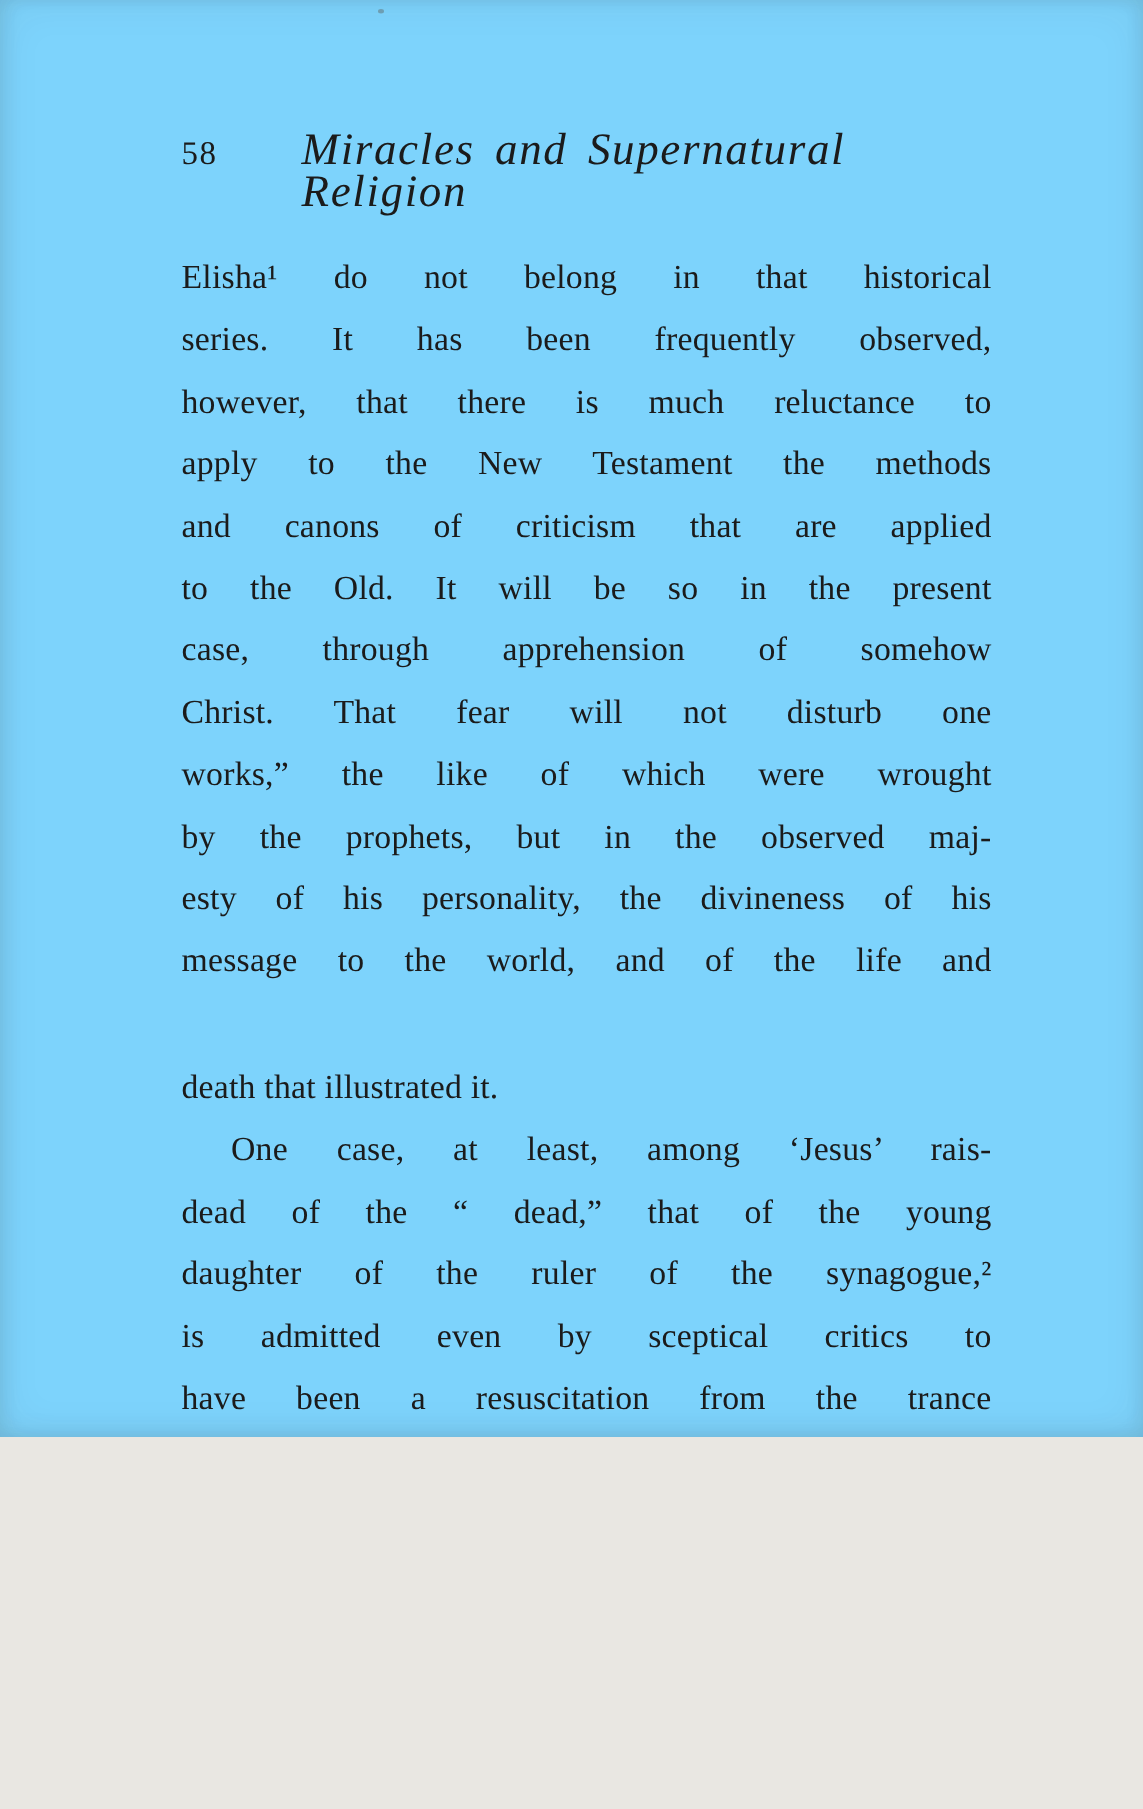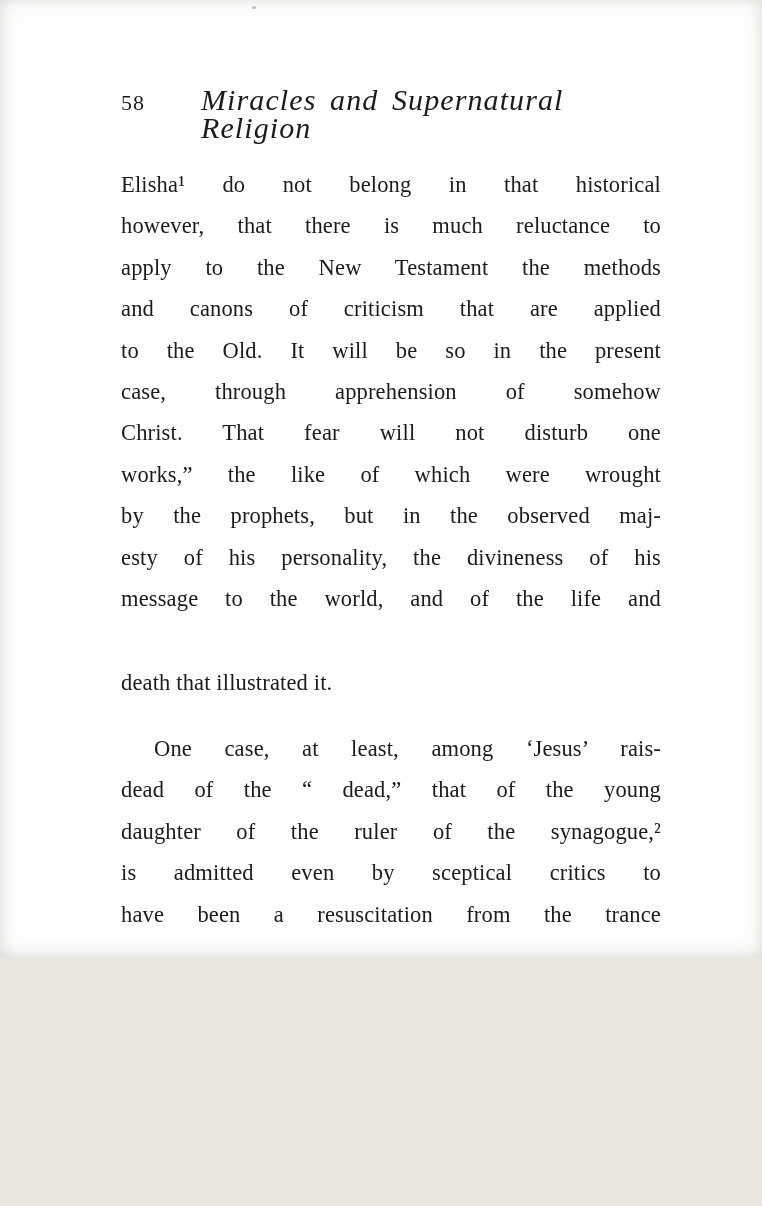--- a/index.html
+++ b/index.html
@@ -2,21 +2,21 @@
 <html><head>
 <meta charset="utf-8">
 <style>
   html, body { margin: 0; padding: 0; }
   body { background: #e9e7e2; }
 
   .page {
     position: relative;
     width: 762px;
     height: 958px;
-    background: #ffffff;
+    background: #7dd3fc;
     overflow: hidden;
     font-family: "Liberation Serif", "DejaVu Serif", serif;
     color: #1b1b1b;
     box-shadow: inset 0 0 30px rgba(60,55,45,0.07),
                 inset 5px 0 12px rgba(60,55,45,0.05),
                 inset -4px 0 10px rgba(60,55,45,0.04),
                 inset 0 -6px 14px rgba(60,55,45,0.05);
   }
 
   .content {
@@ -45,21 +45,21 @@
   }
 
   .line {
     font-size: 22.5px;
     line-height: 41.4px;
     text-align: justify;
     text-align-last: justify;
     letter-spacing: 0.15px;
   }
   .line.last { text-align-last: left; margin-top: 43px; }
-  .line.indent { text-indent: 33px; margin-top: 24px; }
+  .line.indent { text-indent: 33px; }
 
   .footnotes {
     margin-top: 12px;
     margin-left: 178px;
   }
   .footnote {
     font-size: 20px;
     line-height: 38px;
     letter-spacing: 0.3px;
   }
@@ -103,20 +103,21 @@
 
   <div class="content">
 
     <div class="running-head">
       <span class="page-number">58</span>
       <span class="running-title">Miracles and Supernatural Religion</span>
     </div>
 
     <div>
       <div class="line">Elisha¹ do not belong in that historical</div>
+      <div class="line">series.  It has been frequently observed,</div>
       <div class="line">however, that there is much reluctance to</div>
       <div class="line">apply to the New Testament the methods</div>
       <div class="line">and canons of criticism that are applied</div>
       <div class="line">to the Old.  It will be so in the present</div>
       <div class="line">case, through apprehension of somehow</div>
       <div class="line">Christ.  That fear will not disturb one</div>
       <div class="line">works,” the like of which were wrought</div>
       <div class="line">by the prophets, but in the observed maj-</div>
       <div class="line">esty of his personality, the divineness of his</div>
       <div class="line">message to the world, and of the life and</div>

